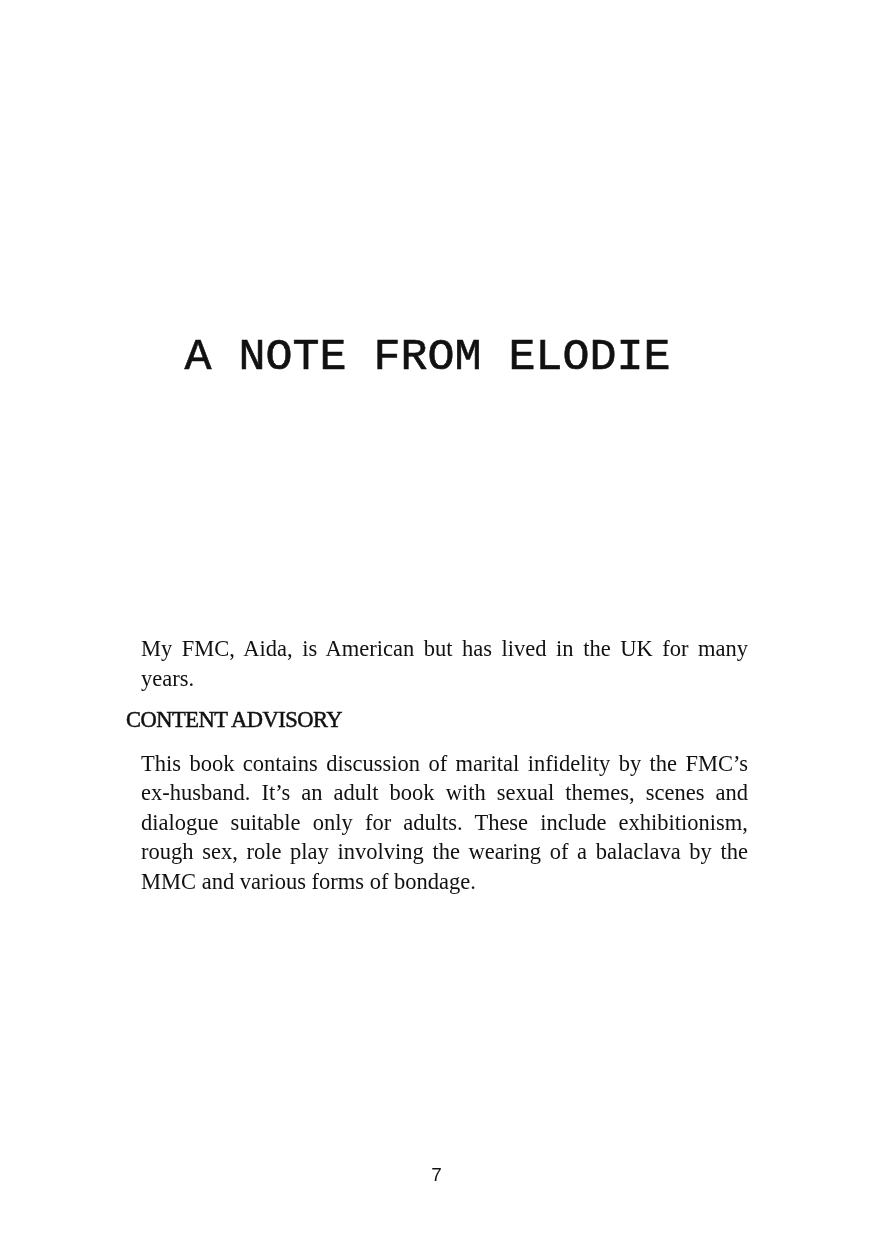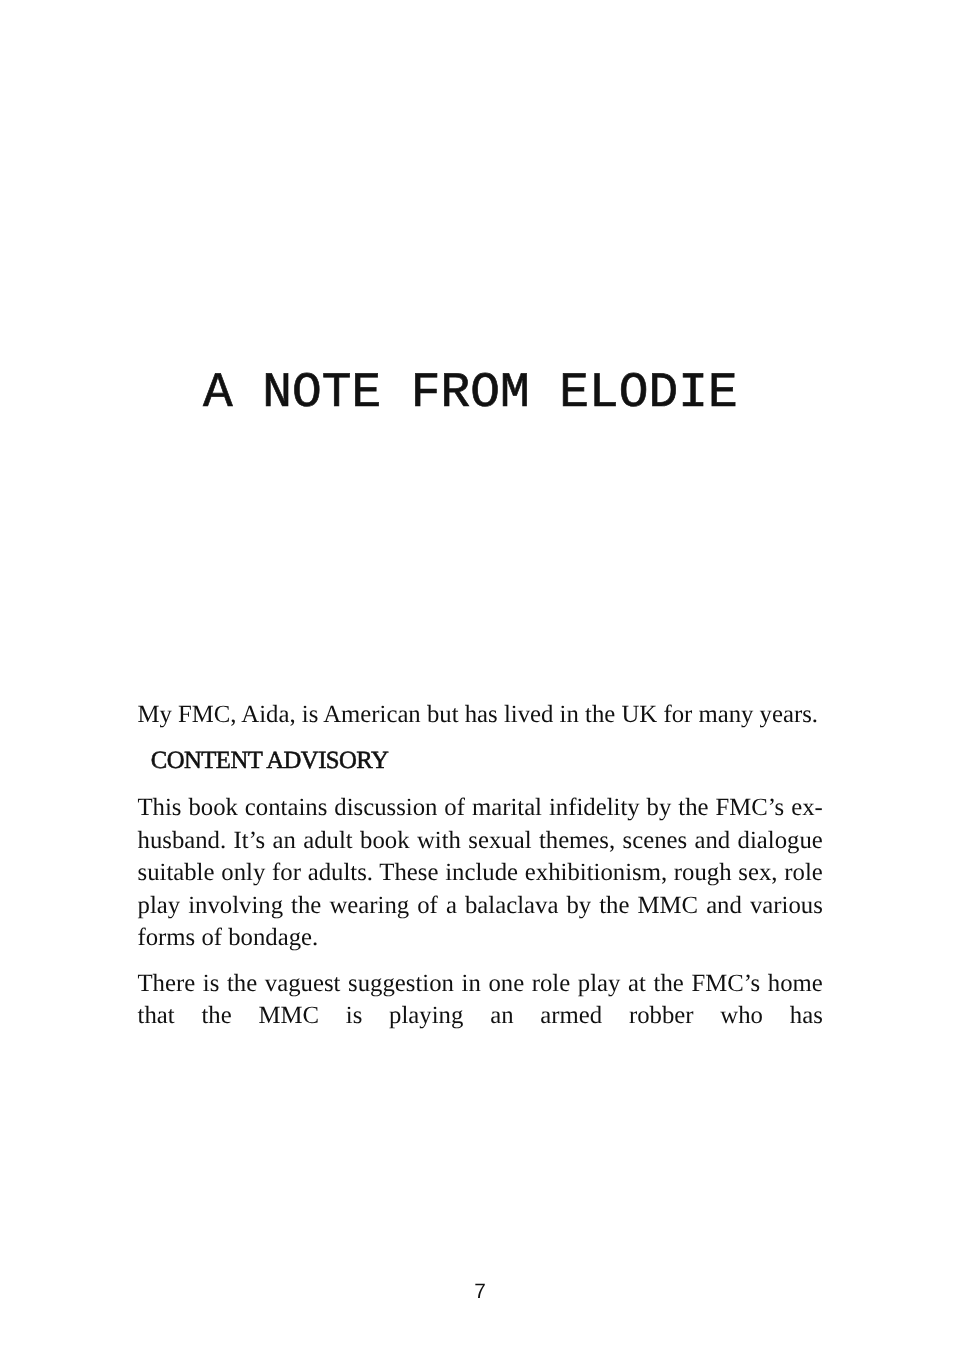--- a/index.html
+++ b/index.html
@@ -11,39 +11,38 @@
     font-size: 45px; font-weight: normal; letter-spacing: 0px;
     -webkit-text-stroke: 0.6px #111;
     margin: 0;
   }
   .body {
     position: absolute; left: 125px; width: 623px; top: 634px;
     font-family: "Liberation Serif", "DejaVu Serif", serif;
     font-size: 22.5px; line-height: 29.5px;
     text-align: justify;
   }
-  .body p { margin: 0 0 12px 0; }
+  .body p { margin: 0 0 12px 16px; }
   .body h2 {
     font-family: "Liberation Serif", "DejaVu Serif", serif;
     font-size: 22.5px; font-weight: normal; -webkit-text-stroke: 0.5px #111;
-    margin: 0 0 14px 12px; line-height: 29.5px; letter-spacing: -0.5px;
+    margin: 0 0 14px 1px; line-height: 29.5px; letter-spacing: -0.5px;
   }
   .body p.last { text-align-last: justify; }
   .page-num {
     position: absolute; left: 0; width: 873px; top: 1164px;
     text-align: center;
     font-family: "Liberation Sans", "DejaVu Sans", sans-serif;
     font-size: 19px;
   }
 </style>
 </head>
 <body>
 
 <h1 class="title">A NOTE FROM ELODIE</h1>
 
 <div class="body">
   <p>My FMC, Aida, is American but has lived in the UK for many years.</p>
   <h2>CONTENT ADVISORY</h2>
   <p>This book contains discussion of marital infidelity by the FMC’s ex-husband. It’s an adult book with sexual themes, scenes and dialogue suitable only for adults. These include exhibitionism, rough sex, role play involving the wearing of a balaclava by the MMC and various forms of bondage.</p>
-  <p class="last">There is the vaguest suggestion in one role play at the FMC’s home that the MMC is playing an armed robber who has</p>
 </div>
 
 <div class="page-num">7</div>
 
 </body></html>

